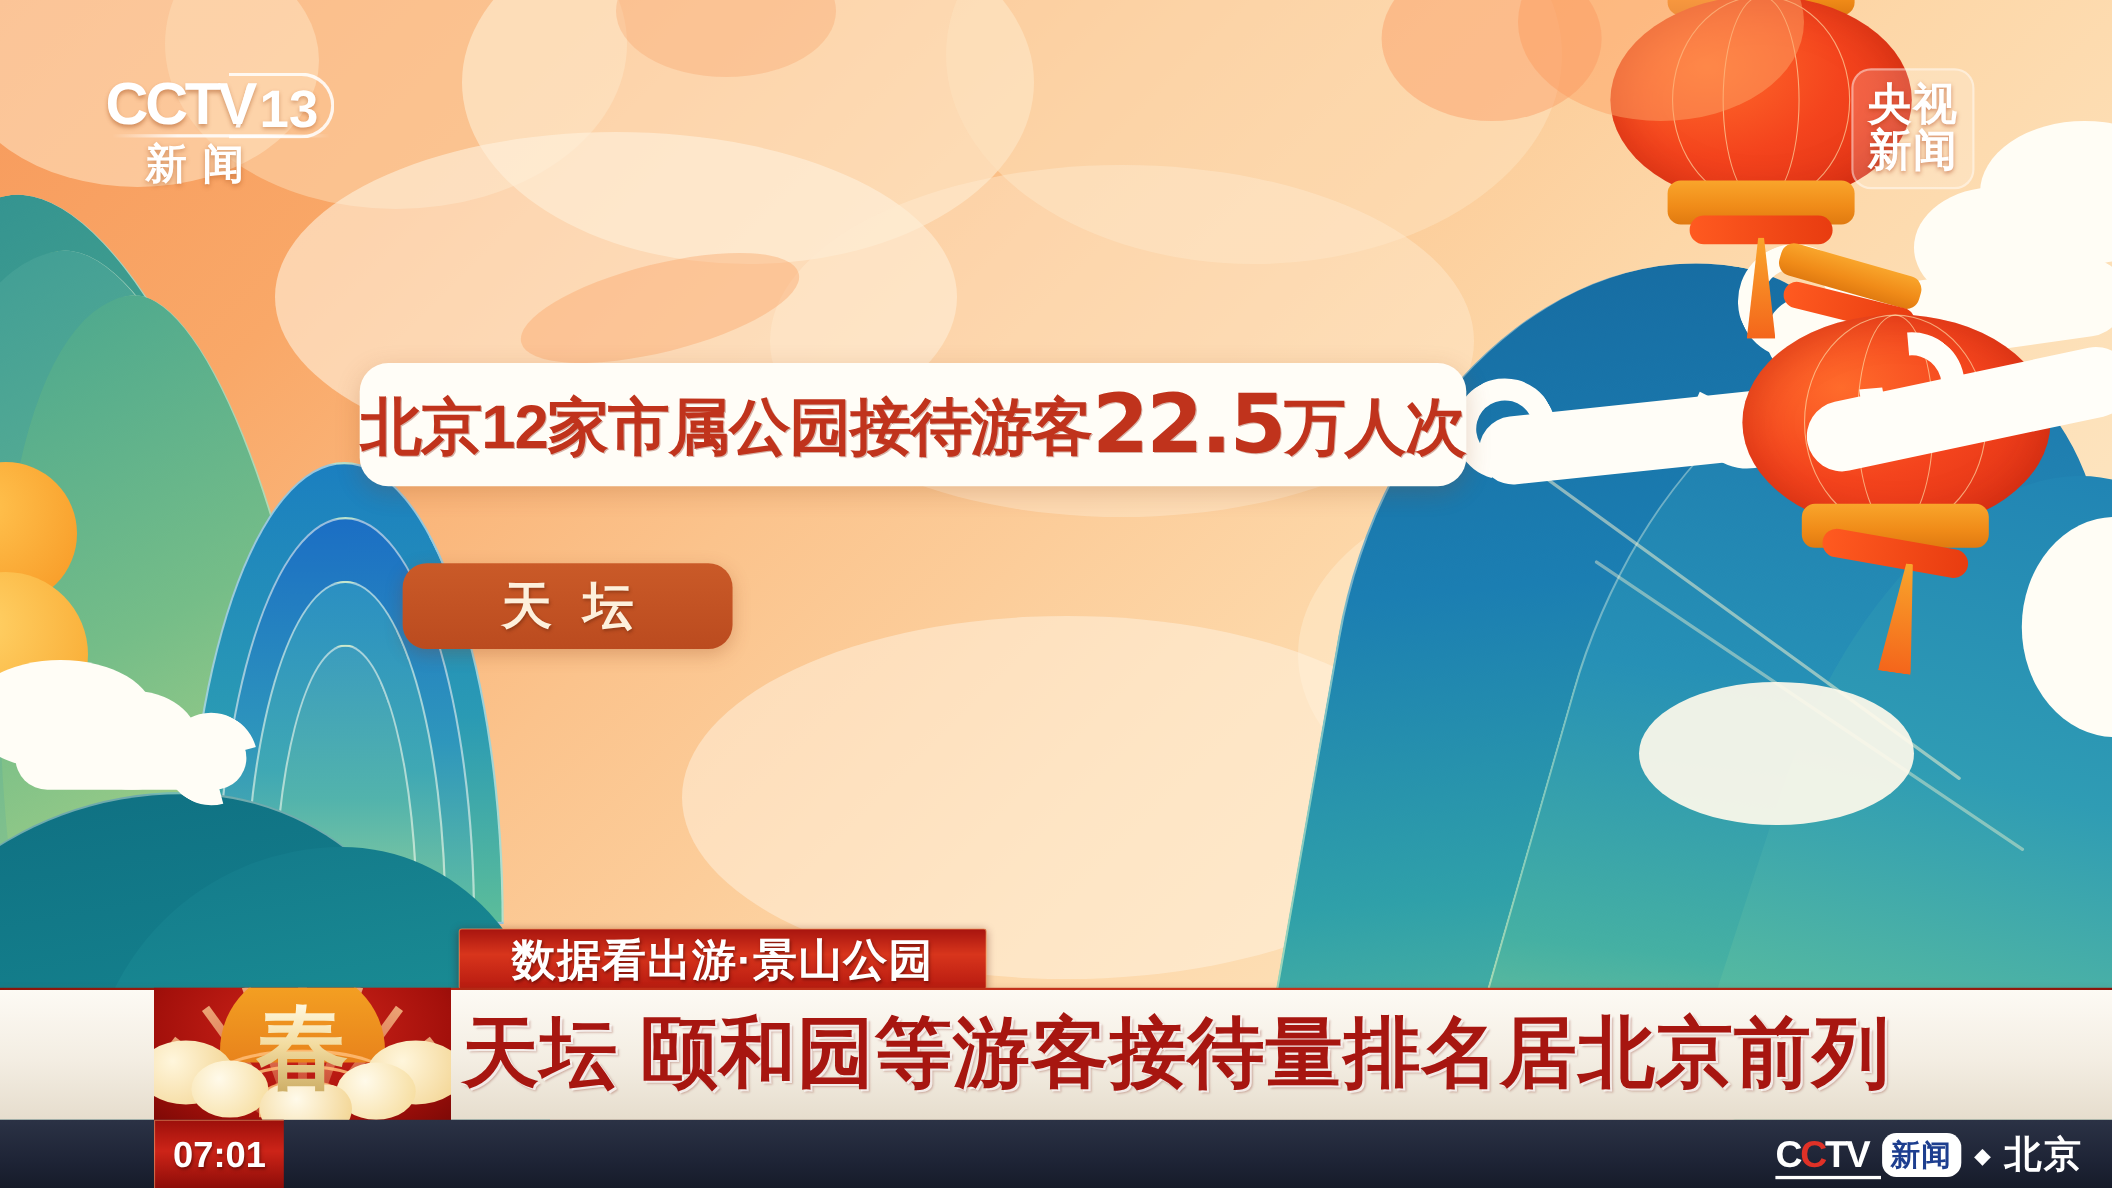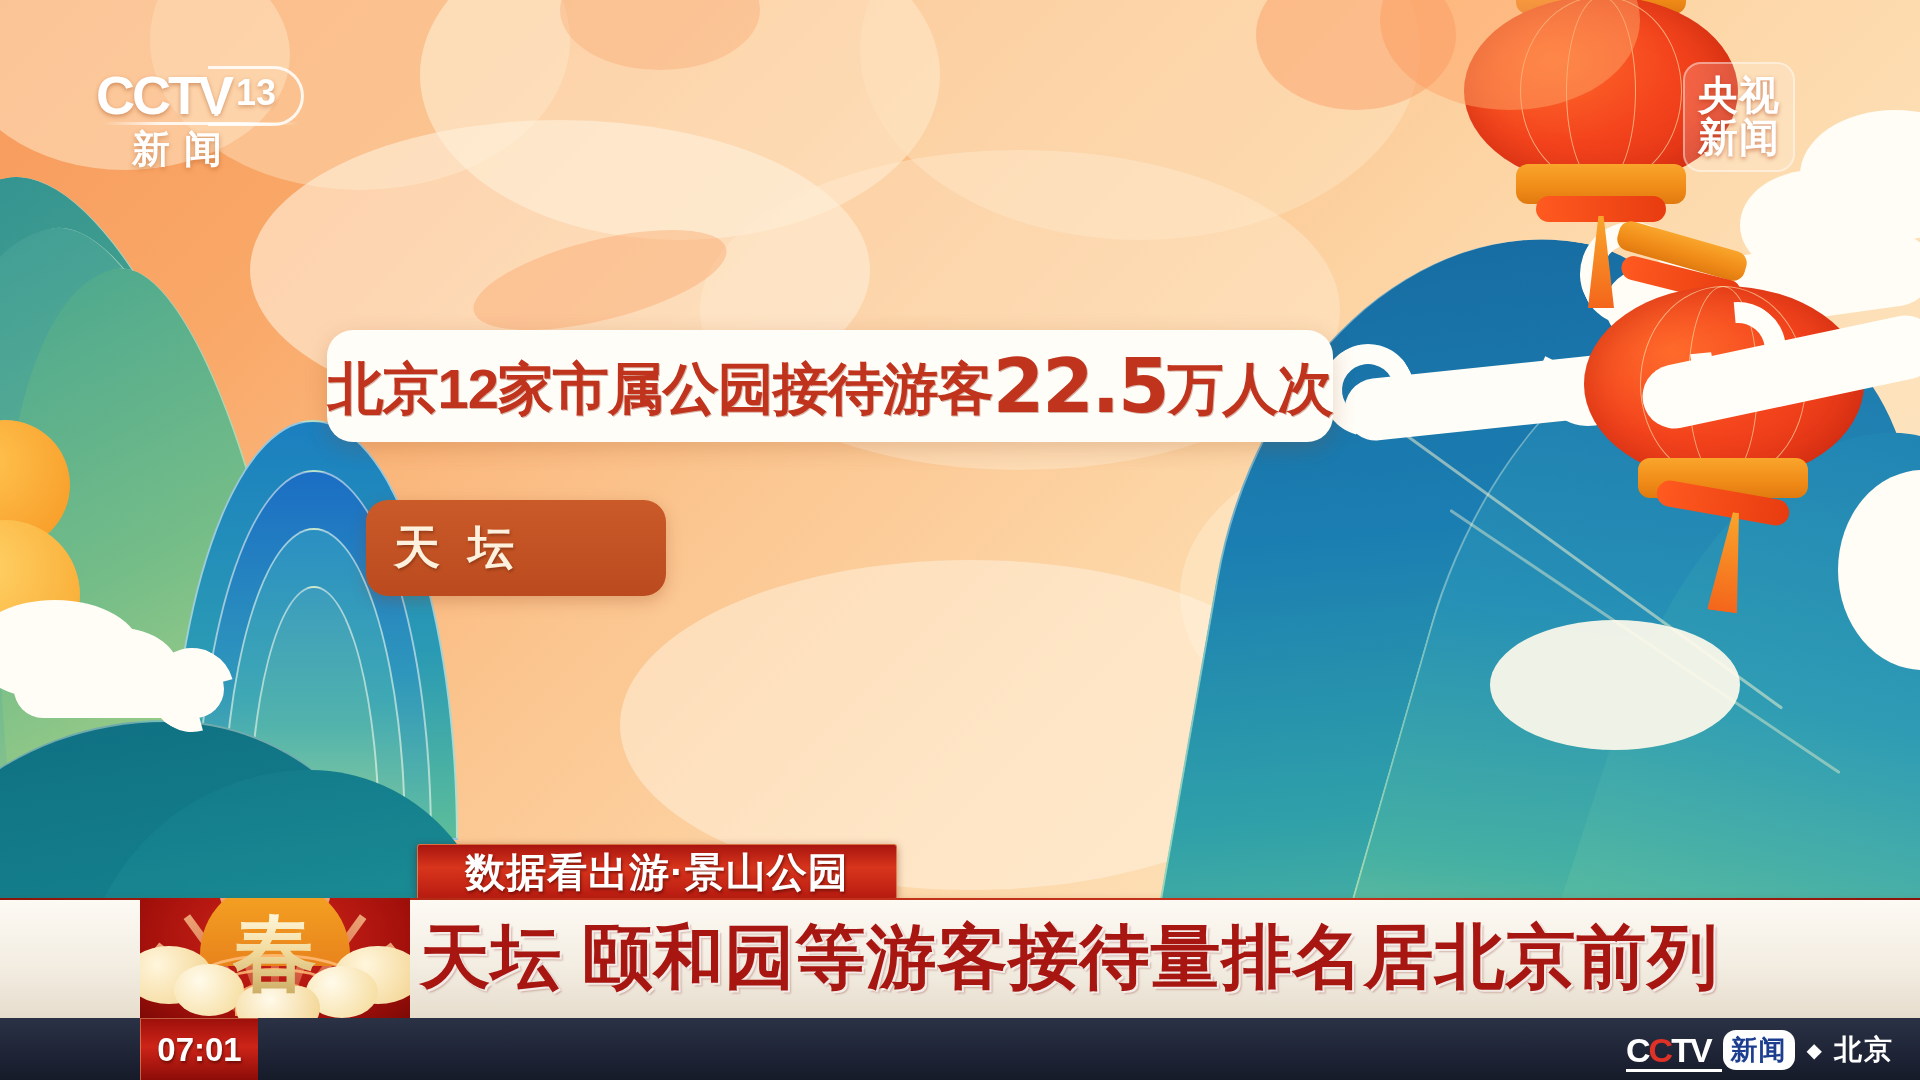--- a/index.html
+++ b/index.html
@@ -34,21 +34,21 @@
     background:linear-gradient(180deg,#f9a52b,#f4651b); }
 
   
   #cctv13 { position:absolute; left:96px; top:68px; width:210px; height:100px; }
   .cctv-word { font-size:54px; font-weight:bold; letter-spacing:-3px;
     color:#fff; text-shadow:0 2px 4px rgba(160,70,20,.45);
     -webkit-text-stroke:0; line-height:1; }
   .cctv-13box { position:absolute; left:112px; top:-2px; width:96px; height:60px;
     border:3px solid rgba(255,255,255,.85);
     border-left:none; border-radius:0 30px 30px 0; }
-  .cctv-13 { position:absolute; left:140px; top:4px; font-size:36px;
+  .cctv-13 { position:absolute; left:140px; top:4px; font-size:48px;
     font-weight:bold; color:#fff; text-shadow:0 2px 4px rgba(160,70,20,.4); }
   .cctv-slash { position:absolute; left:118px; top:0px; font-size:52px;
     color:rgba(255,255,255,.9); }
   .cctv-xinwen { position:absolute; left:36px; top:56px; font-size:38px;
     font-weight:bold; letter-spacing:14px; color:#fff;
     text-shadow:0 2px 5px rgba(160,70,20,.45); }
   .cctv-underline { position:absolute; left:6px; top:54px; width:198px; height:3px;
     background:linear-gradient(90deg,rgba(255,255,255,0),rgba(255,255,255,.85) 30%,rgba(255,255,255,.85) 70%,rgba(255,255,255,0)); }
 
   #yangshi { position:absolute; left:1683px; top:62px; width:112px; height:110px;
@@ -71,24 +71,24 @@
     border-radius:26px; background:#fffdf7;
     box-shadow:0 6px 22px rgba(150,70,25,.22);
     display:flex; align-items:center; justify-content:center; }
   #headline-card .hl { font-size:56px; font-weight:bold; color:#c0331c;
     letter-spacing:-1px; white-space:nowrap;
     text-shadow:1px 1px 0 rgba(140,40,20,.35); }
   #headline-card .hl-big { font-size:74px; font-weight:bold;
     font-family:"DejaVu Sans",sans-serif; letter-spacing:-2px;
     vertical-align:-4px; }
 
-  .pill-park { position:absolute; top:500px; height:96px; border-radius:22px;
+  .pill-park { position:absolute; top:512px; height:78px; border-radius:22px;
     background:linear-gradient(180deg,#ca5a28 0%,#bb4b1f 100%);
     box-shadow:0 5px 16px rgba(140,55,20,.26);
-    display:flex; align-items:center; justify-content:flex-start; }
+    display:flex; align-items:center; justify-content:center; }
   .pill-park .txt { font-size:46px; font-weight:bold; color:#fdf0dc;
     text-shadow:1px 2px 3px rgba(90,30,8,.45); }
   #pill-park-0 { left:366px; width:300px; }
   #pill-park-0 .txt { letter-spacing:28px; text-indent:28px; }
   #pill-park-1 { left:722px; width:293px; }
   #pill-park-1 .txt { letter-spacing:4px; text-indent:4px; }
   #pill-park-2 { left:1067px; width:326px; }
   #pill-park-2 .txt { letter-spacing:4px; text-indent:4px; }
 
   
@@ -150,21 +150,21 @@
 
   
   #br-ident { position:absolute; right:26px; top:1028px; height:44px;
     display:flex; align-items:center; gap:12px; }
   .br-cctv { position:relative; font-size:34px; font-weight:bold; color:#fff;
     letter-spacing:-2px; line-height:1; }
   .br-cctv .red { color:#e03127; }
   .br-xw { padding:2px 8px; border-radius:13px; background:#fff;
     font-size:27px; font-weight:bold; color:#1d3e8f; letter-spacing:1px; }
   .br-dia { color:#fff; font-size:20px; }
-  .br-city { font-size:28px; font-weight:bold; color:#fff; letter-spacing:2px; }
+  .br-city { font-size:34px; font-weight:bold; color:#fff; letter-spacing:2px; }
   .br-underline { position:absolute; left:0; bottom:-5px; width:96px; height:3px;
     background:#fff; }
 </style>
 </head>
 <body>
 
 <div id="screen">
 
   <div>
 

